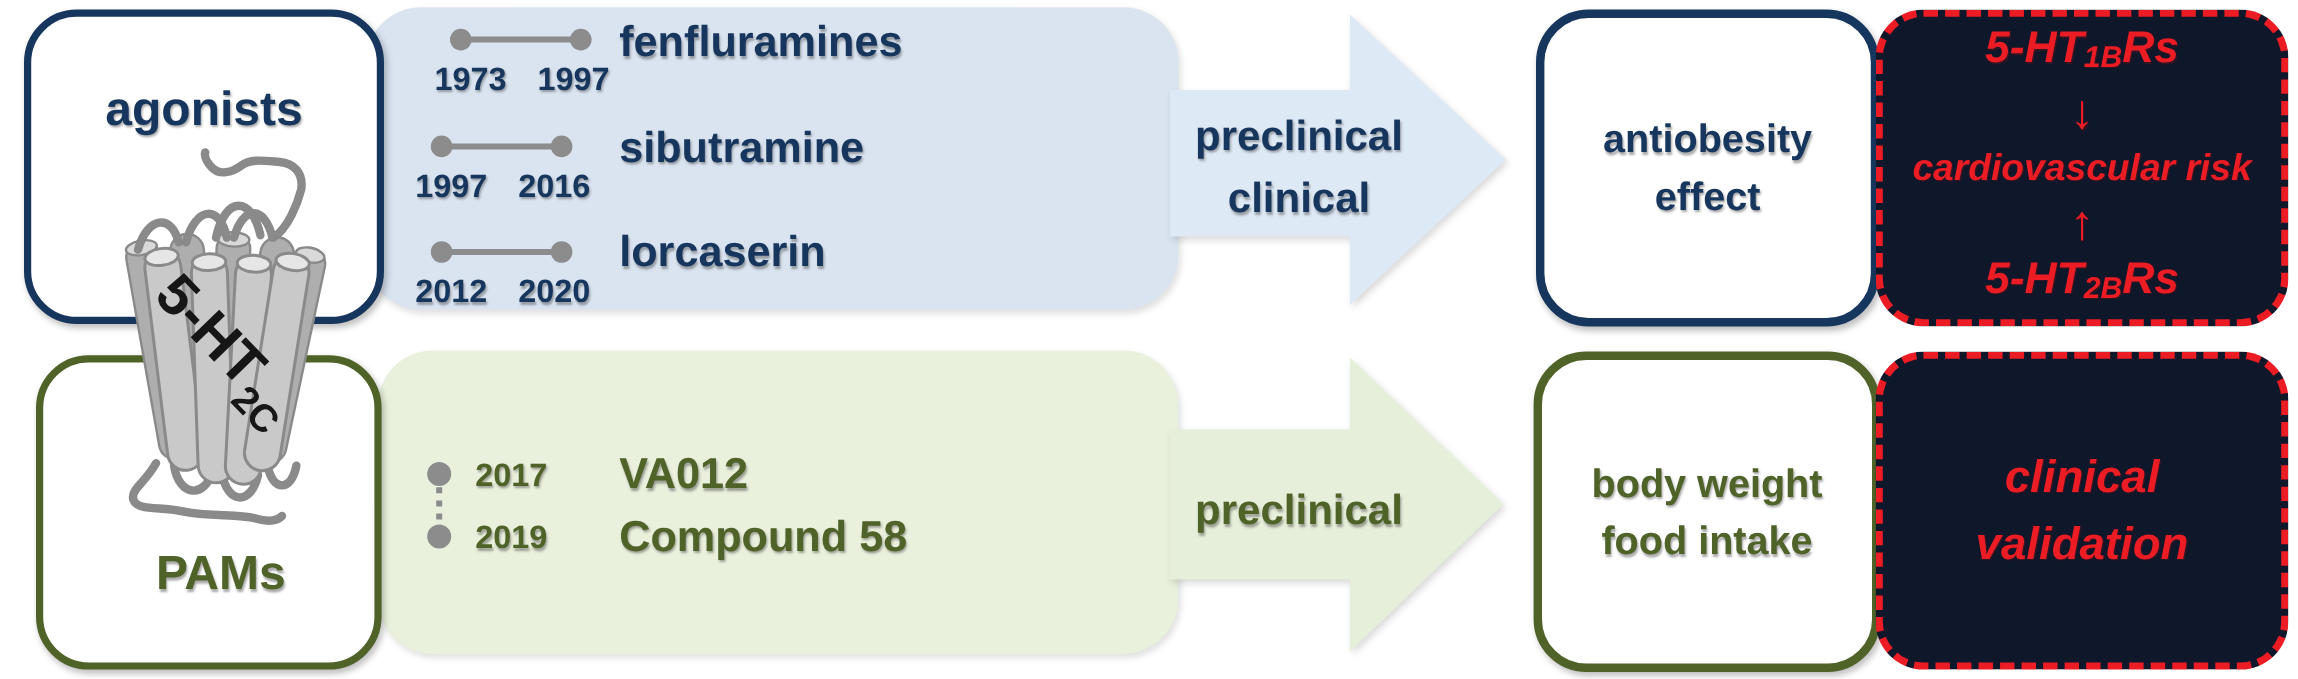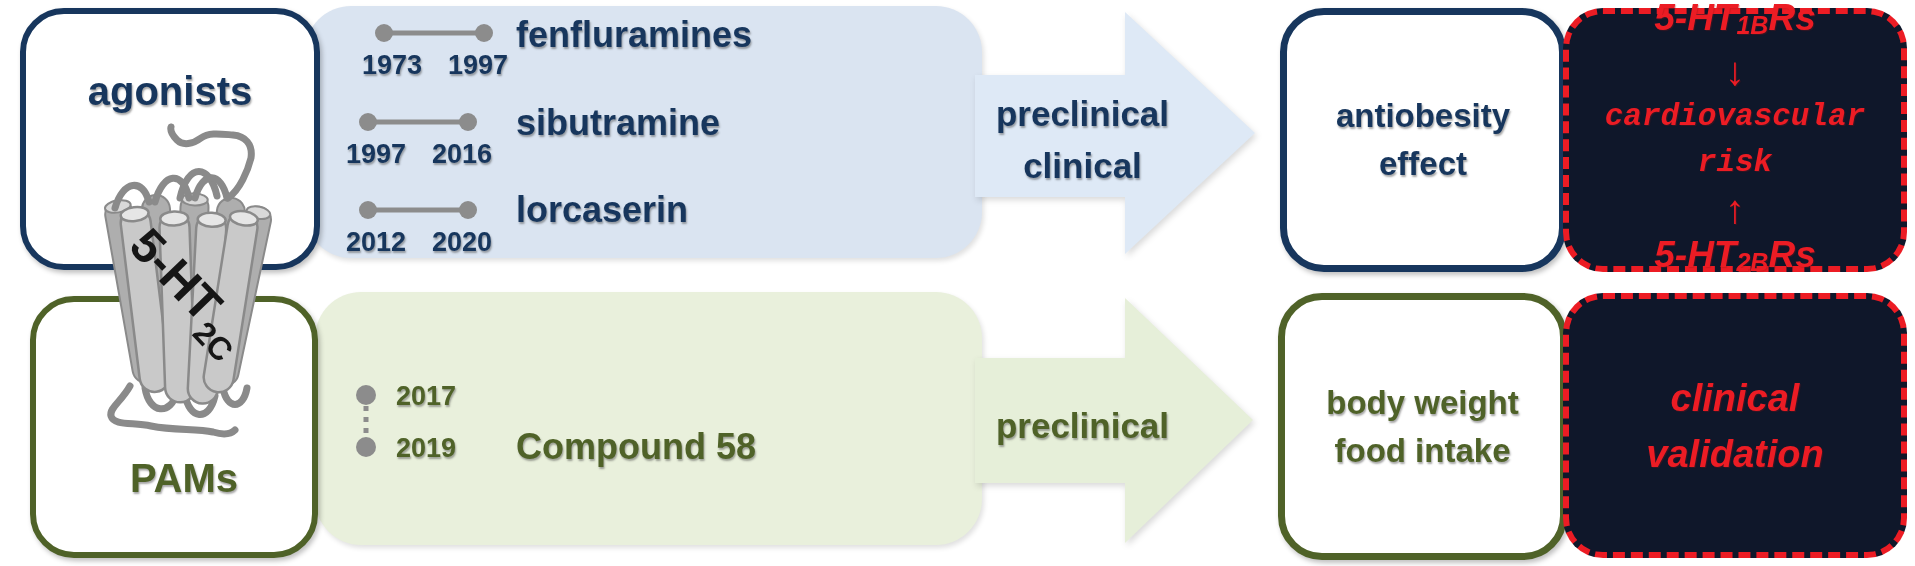--- a/index.html
+++ b/index.html
@@ -34,21 +34,21 @@
   .outcome{font-size:33px; font-weight:bold; text-align:center; line-height:48px;}
   .stage-label{position:absolute; width:215px; text-align:center; font-size:35px; font-weight:bold; line-height:52px;}
   .drug{position:absolute; left:516px; font-size:36px; font-weight:bold; line-height:44px; white-space:nowrap;}
   .tlrow{position:absolute; left:345px; width:150px;}
   .tlyears{display:flex; justify-content:space-between; width:146px; margin-left:1px; margin-top:2px;
            font-size:27px; font-weight:bold;}
   .yr{text-shadow:1px 2px 2px rgba(60,60,60,0.45);}
   .yr-abs{position:absolute; font-size:27px; font-weight:bold;}
   .redline{color:var(--red); text-shadow:1px 1px 1px rgba(150,20,20,0.3); text-align:center;}
   .red-big{font-size:37px; font-weight:bold; font-style:italic; line-height:46px;}
-  .red-mid{font-size:31px; font-style:italic; font-weight:600; line-height:46px;font-family:Liberation Mono, monospace;}
+  .red-mid{font-size:31px; font-style:italic; font-weight:600; line-height:46px;}
   .red-arrow{font-size:40px; font-weight:bold; line-height:46px;}
   .red-sub{font-size:25px; font-style:italic; vertical-align:-4px;}
   .val-line{font-size:38px; font-weight:bold; font-style:italic; line-height:56px;}
 </style>
 </head>
 <body>
 
 <div class="stage">
 
   <div class="panel blue"></div>
@@ -179,20 +179,21 @@
     <div>preclinical</div>
   </div>
 
   <svg class="abs" style="left:352px; top:384px;" width="28" height="76" viewBox="0 0 28 76">
     <line x1="14" y1="11" x2="14" y2="63" stroke="var(--gray)" stroke-width="5" stroke-dasharray="5 6"></line>
     <circle cx="14" cy="11" r="10" fill="var(--gray)"></circle>
       <circle cx="14" cy="63" r="10" fill="var(--gray)"></circle>
   </svg>
   <span class="yr-abs green-t tshadow" style="left:396px; top:381px;">2017</span>
   <span class="yr-abs green-t tshadow" style="left:396px; top:433px;">2019</span>
+  <div class="drug green-t tshadow" style="top:373px;">VA012</div>
   <div class="drug green-t tshadow" style="top:425px;">Compound 58</div>
 
   <div class="obox navy thick" style="left:1280px; top:8px; width:272px; height:250px;">
     <div class="center-col">
       <div class="outcome navy-t tshadow">antiobesity</div>
       <div class="outcome navy-t tshadow">effect</div>
     </div>
   </div>
   <div class="obox green thick" style="left:1278px; top:293px; width:275px; height:253px;">
     <div class="center-col">

